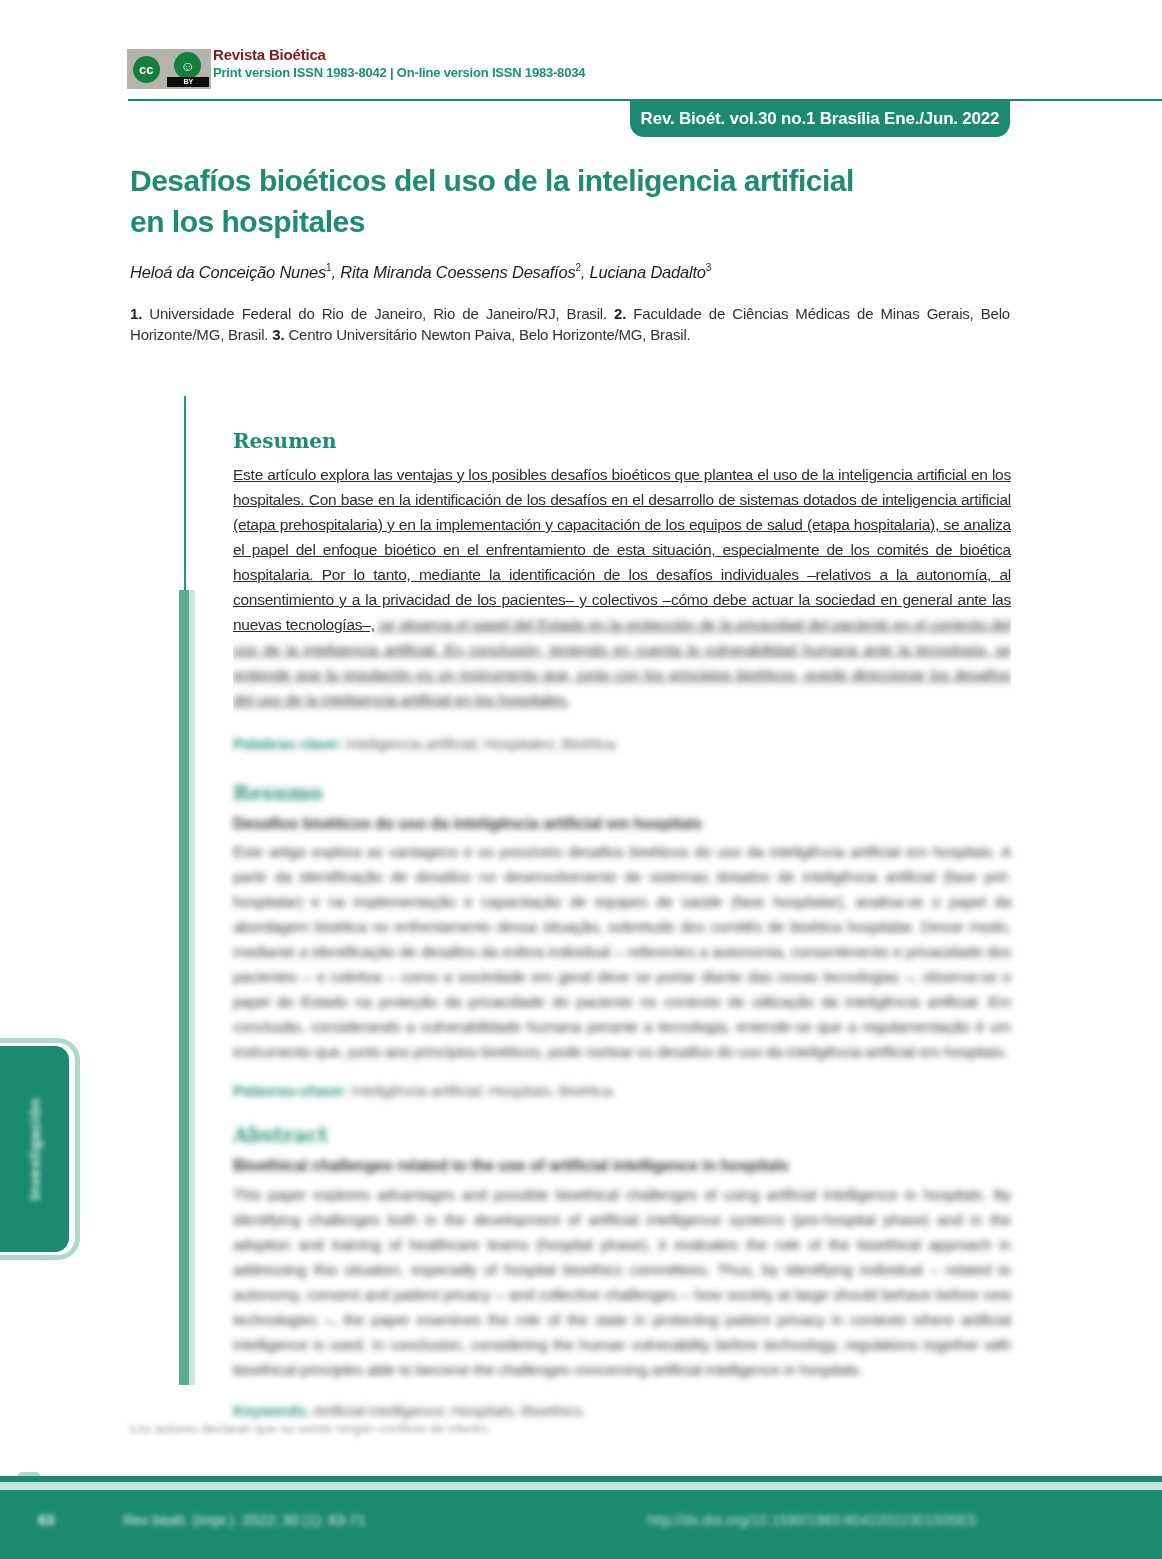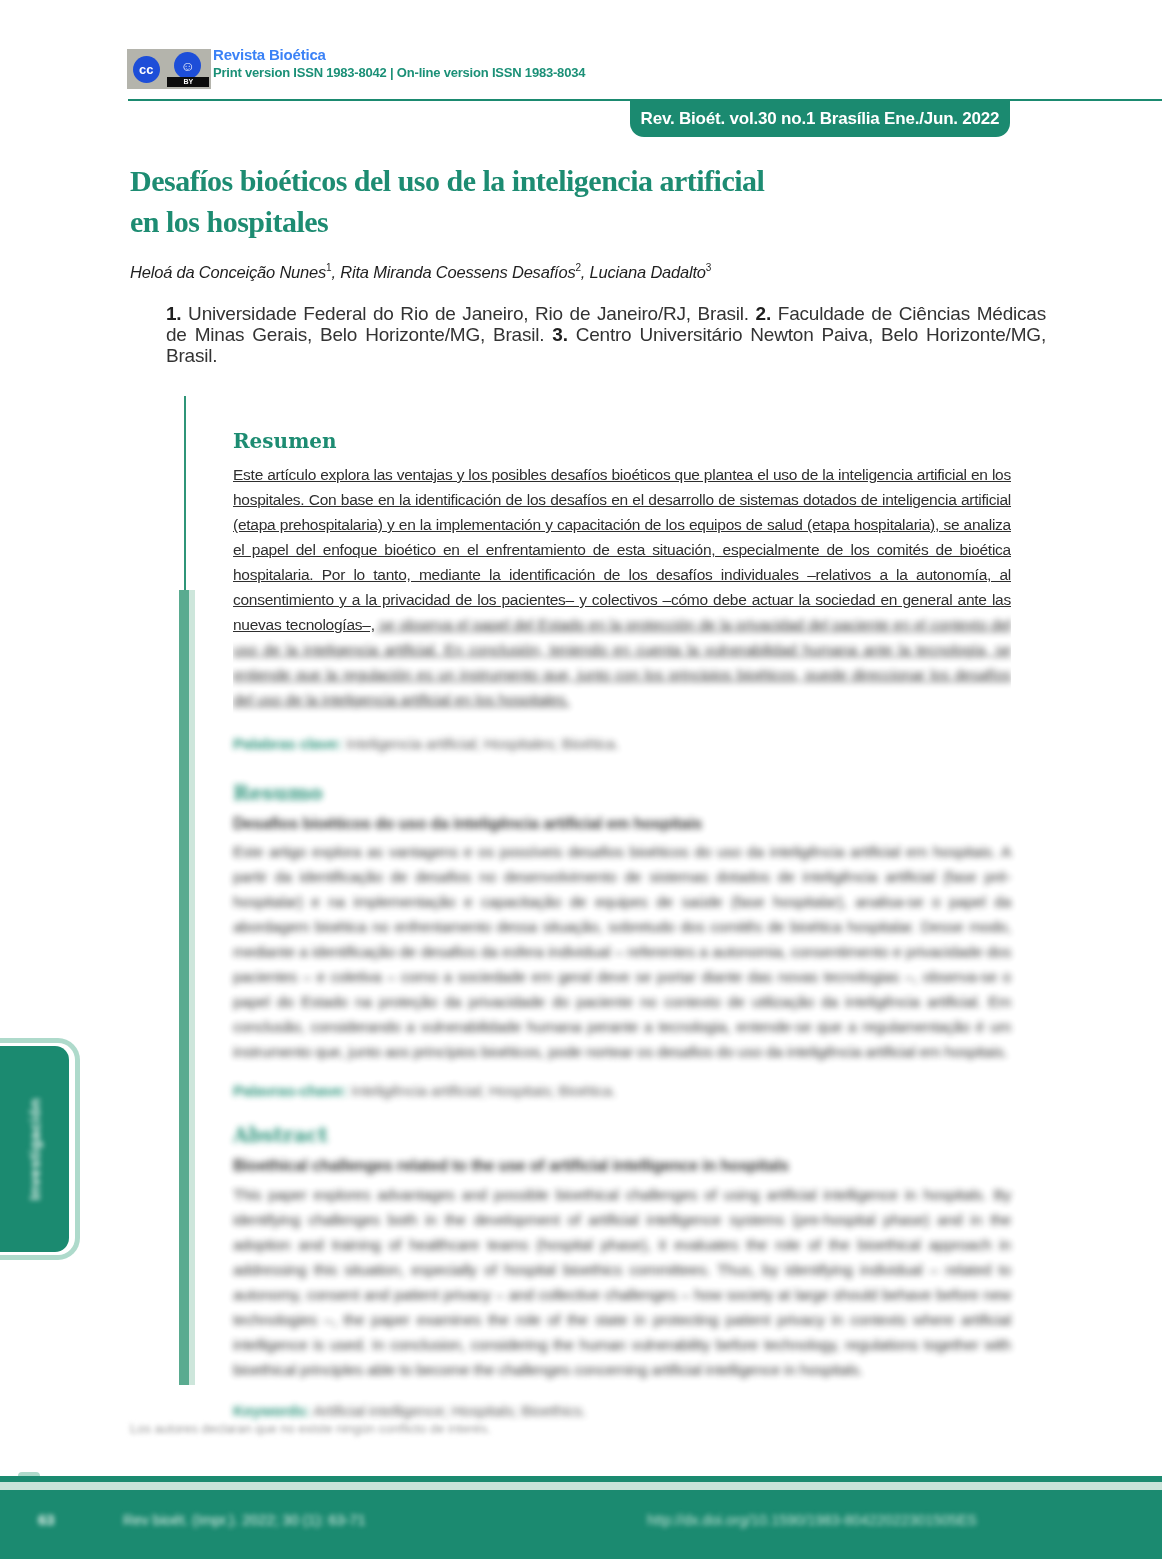--- a/index.html
+++ b/index.html
@@ -8,60 +8,60 @@
     position:relative; width:1162px; height:1559px;
     background:#ffffff; overflow:hidden; margin:0 auto;
     font-family:"Liberation Sans", sans-serif;
   }
   
   .cc-badge {
     position:absolute; left:127px; top:49px; width:84px; height:40px;
     background:#b4b4ac; display:flex; align-items:center; justify-content:space-around;
   }
   .cc-circle {
-    width:27px; height:27px; border-radius:50%; background:#1d4ed8; color:#ffffff;
+    width:27px; height:27px; border-radius:50%; background:#15803d; color:#ffffff;
     display:flex; align-items:center; justify-content:center;
     font-weight:bold; font-size:13px; position:relative;
   }
   .cc-by-wrap { position:relative; height:40px; width:34px; }
   .cc-by-wrap .cc-circle { position:absolute; left:3px; top:3px; }
   .cc-by-strip {
     position:absolute; left:-4px; bottom:2px; width:42px; height:10px; background:#0d0d0d;
     color:#ffffff; font-size:7px; font-weight:bold; text-align:center; line-height:10px;
   }
   .person-icon { font-size:14px; line-height:1; }
   .journal-name {
-    position:absolute; left:213px; top:46px; color:#3b82f6; font-weight:bold;
+    position:absolute; left:213px; top:46px; color:#7f1d1d; font-weight:bold;
     font-size:15px; letter-spacing:-0.2px;
   }
   .issn-line {
     position:absolute; left:213px; top:65px; color:#1b9077; font-weight:bold;
     font-size:13px; letter-spacing:-0.2px;
   }
   .header-rule { position:absolute; left:128px; top:99px; width:1034px; height:2px; background:#1b8a70; }
   .issue-banner {
     position:absolute; left:630px; top:101px; width:380px; height:36px;
     background:#1b8a70; border-radius:0 0 14px 14px; color:#ffffff;
     font-weight:bold; font-size:17px; letter-spacing:-0.2px;
     display:flex; align-items:center; justify-content:center;
   }
   
   .article-title {
     position:absolute; left:130px; top:160px; width:920px;
-    font-family:Liberation Serif, serif; font-weight:bold; color:#1d8c72;
+    font-family:Liberation Sans, sans-serif; font-weight:bold; color:#1d8c72;
     font-size:30px; line-height:41px; letter-spacing:-0.5px;
   }
   .authors-line {
     position:absolute; left:130px; top:262px; width:900px;
     font-style:italic; font-size:16.5px; color:#1f1f1f; letter-spacing:-0.2px;
   }
   .authors-line sup { font-size:10px; font-style:normal; }
   .affiliations {
     position:absolute; left:130px; top:303px; width:880px;
-    font-size:19px; line-height:21px; color:#333333; text-align:justify; letter-spacing:-0.2px;margin-left:36px;
+    font-size:15px; line-height:21px; color:#333333; text-align:justify; letter-spacing:-0.2px;
   }
   .affiliations b { color:#1f1f1f; }
   
   .rule-thin { position:absolute; left:184px; top:396px; width:2px; height:194px; background:#2f9578; }
   .rule-thick-dark { position:absolute; left:179px; top:590px; width:10px; height:795px; background:#5aab90; }
   .rule-thick-light { position:absolute; left:189px; top:590px; width:6px; height:795px; background:#cde6db; }
   .col { position:absolute; left:233px; width:778px;margin-top:36px; }
   .sec-heading {
     font-family:"DejaVu Serif", serif; font-weight:bold; color:#1d8c72; font-size:20px;
   }

